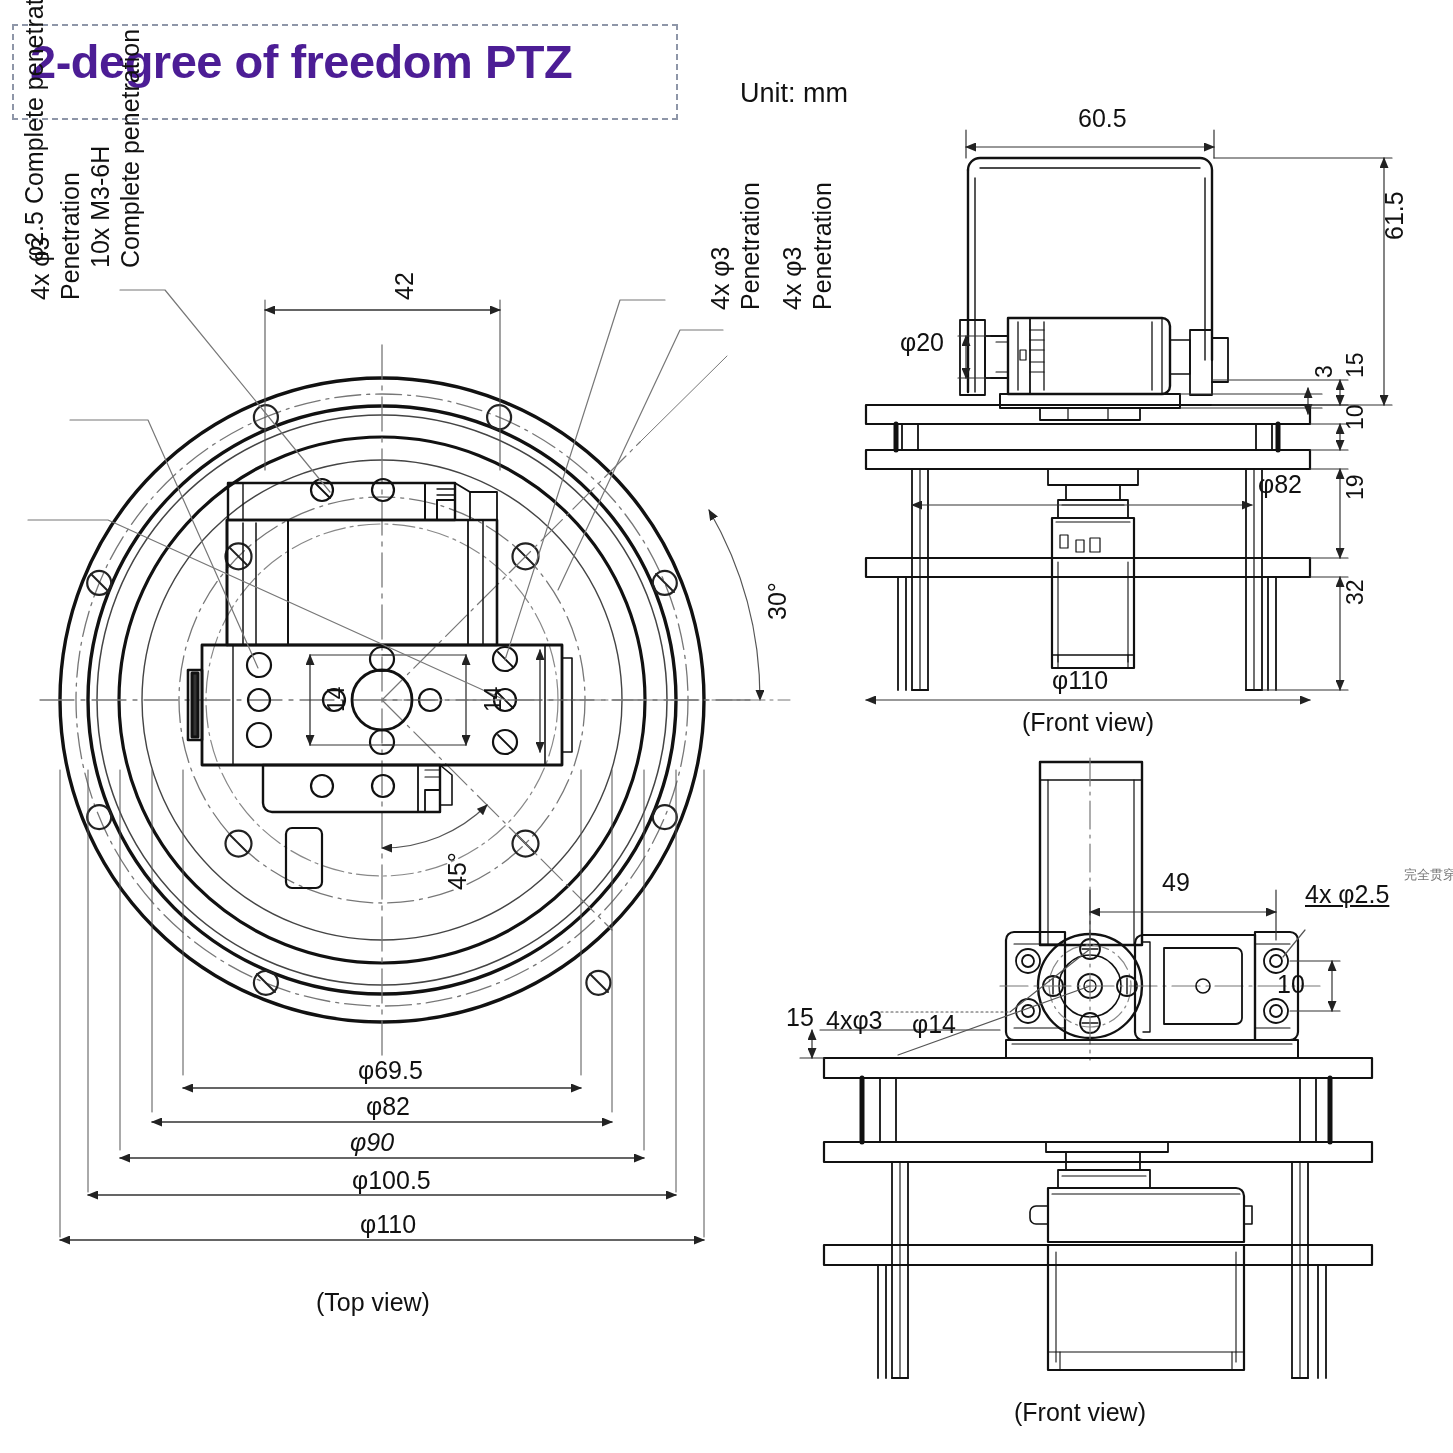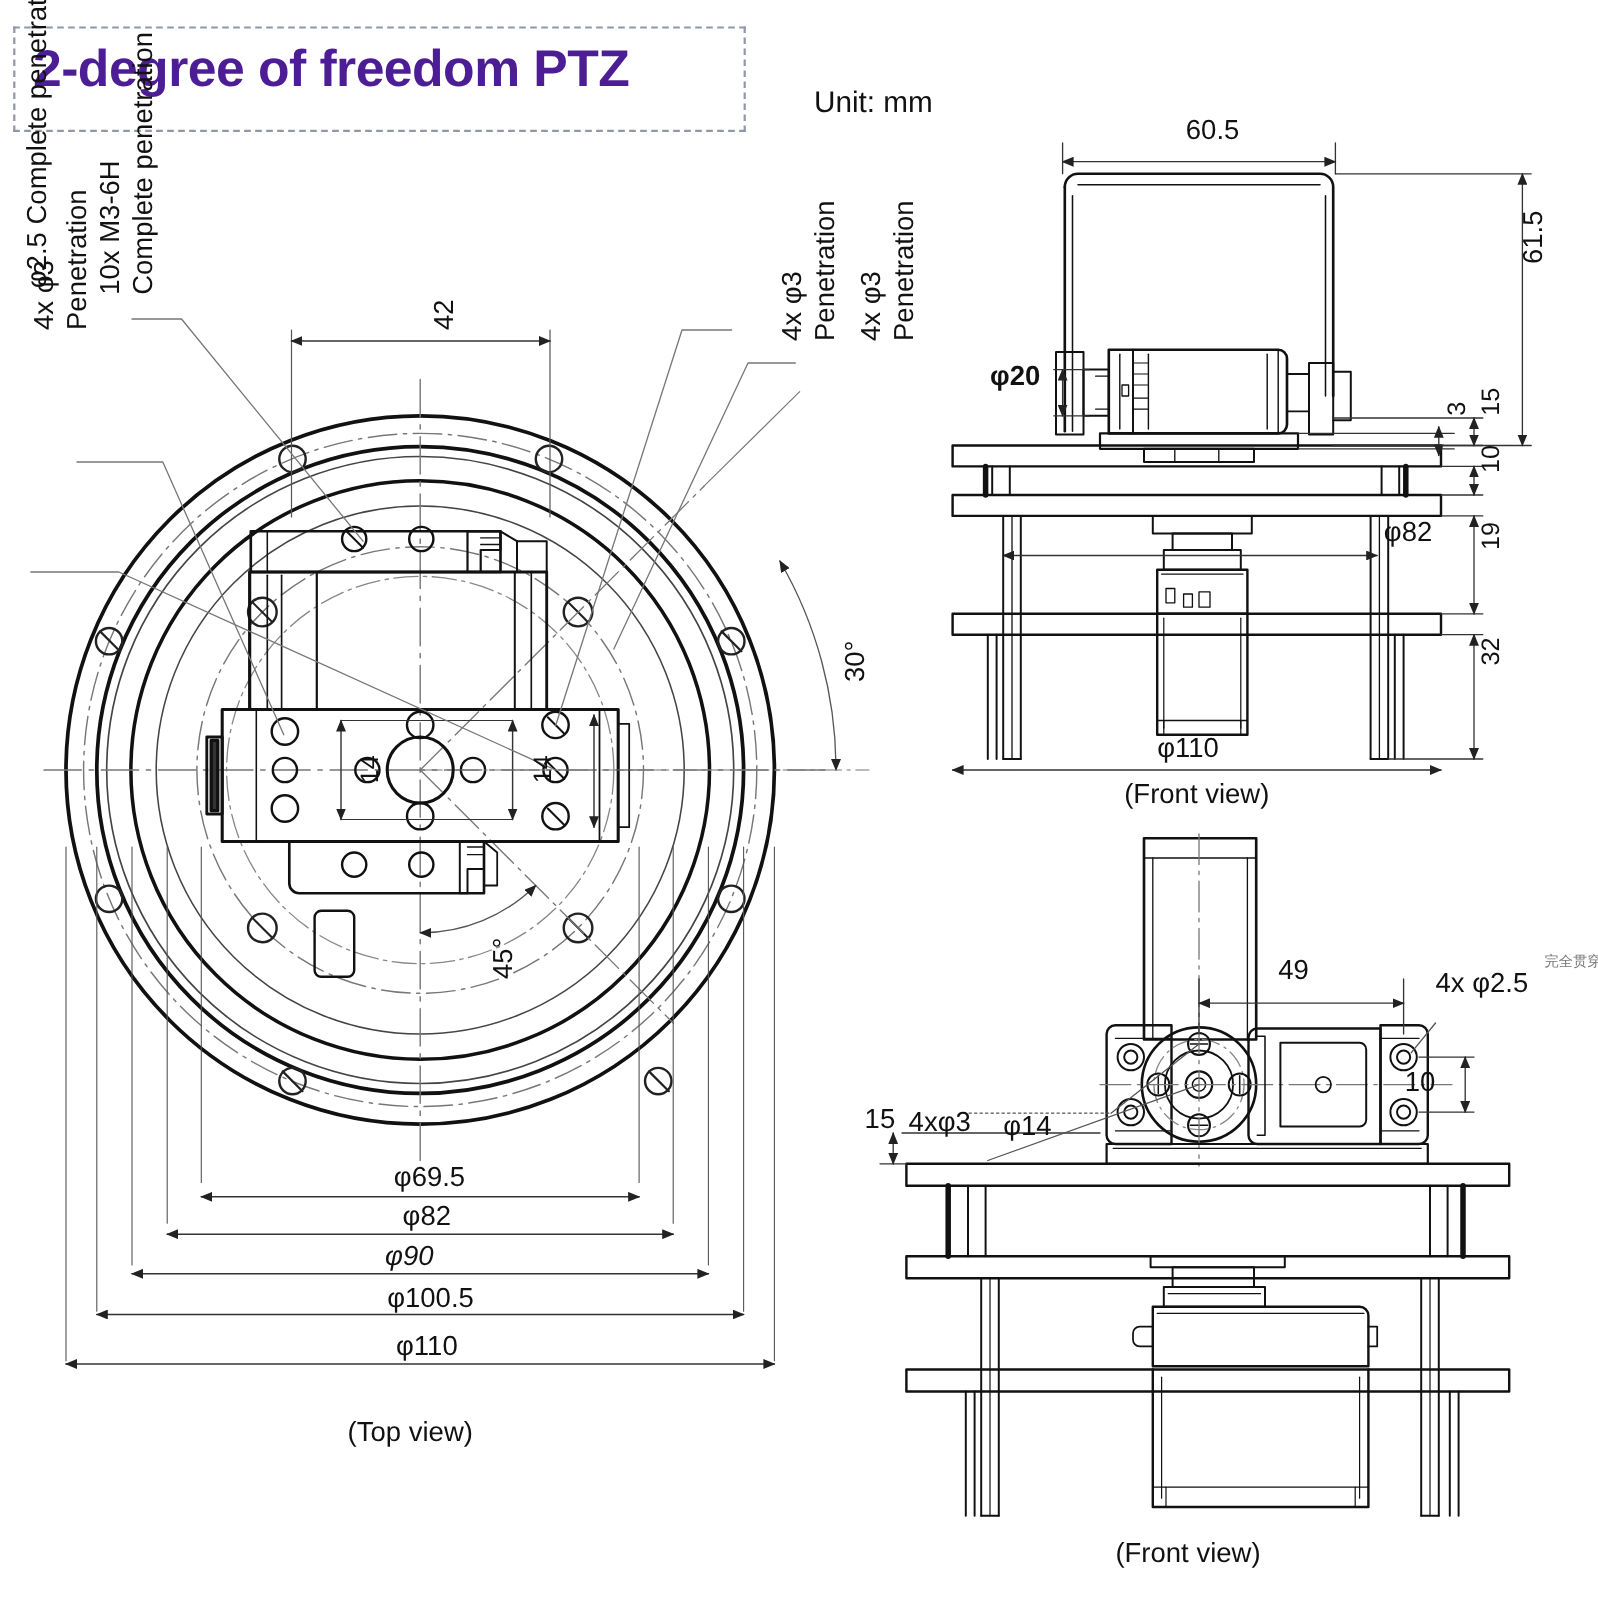--- a/index.html
+++ b/index.html
@@ -482,30 +482,30 @@
 <div class="t dim" style="left:358px;top:1058px;">φ69.5</div>
 <div class="t dim" style="left:366px;top:1094px;">φ82</div>
 <div class="t dim" style="left:350px;top:1130px;font-style:italic;">φ90</div>
 <div class="t dim" style="left:352px;top:1168px;">φ100.5</div>
 <div class="t dim" style="left:360px;top:1212px;">φ110</div>
 
 <div class="t viewlabel" style="left:316px;top:1290px;">(Top view)</div>
 
 <div class="t dim" style="left:1078px;top:106px;">60.5</div>
 <div class="t dim rot90" style="left:1382px;top:240px;">61.5</div>
-<div class="t dim" style="left:900px;top:330px;font-weight:bold;">φ20</div>
+<div class="t dim" style="left:900px;top:330px;">φ20</div>
 <div class="t dim-s rot90" style="left:1313px;top:378px;">3</div>
 <div class="t dim-s rot90" style="left:1344px;top:378px;">15</div>
 <div class="t dim-s rot90" style="left:1344px;top:430px;">10</div>
 <div class="t dim" style="left:1258px;top:472px;">φ82</div>
 <div class="t dim-s rot90" style="left:1344px;top:500px;">19</div>
 <div class="t dim-s rot90" style="left:1344px;top:605px;">32</div>
 <div class="t dim" style="left:1052px;top:668px;">φ110</div>
 <div class="t viewlabel" style="left:1022px;top:710px;">(Front view)</div>
 
 <div class="t dim" style="left:1162px;top:870px;">49</div>
-<div class="t dim" style="left:1305px;top:882px;">4x φ2.5</div>
+<div class="t dim" style="left:1305px;top:882px;text-decoration:underline;">4x φ2.5</div>
 <div class="t dim" style="left:1277px;top:972px;">10</div>
 <div class="t dim" style="left:786px;top:1005px;">15</div>
 <div class="t dim" style="left:826px;top:980px;margin-top:28px;">4xφ3</div>
 <div class="t dim" style="left:912px;top:1012px;">φ14</div>
 <div class="t cjk" style="left:1404px;top:868px;">完全贯穿</div>
 <div class="t viewlabel" style="left:1014px;top:1400px;">(Front view)</div>
 
 </body></html>

